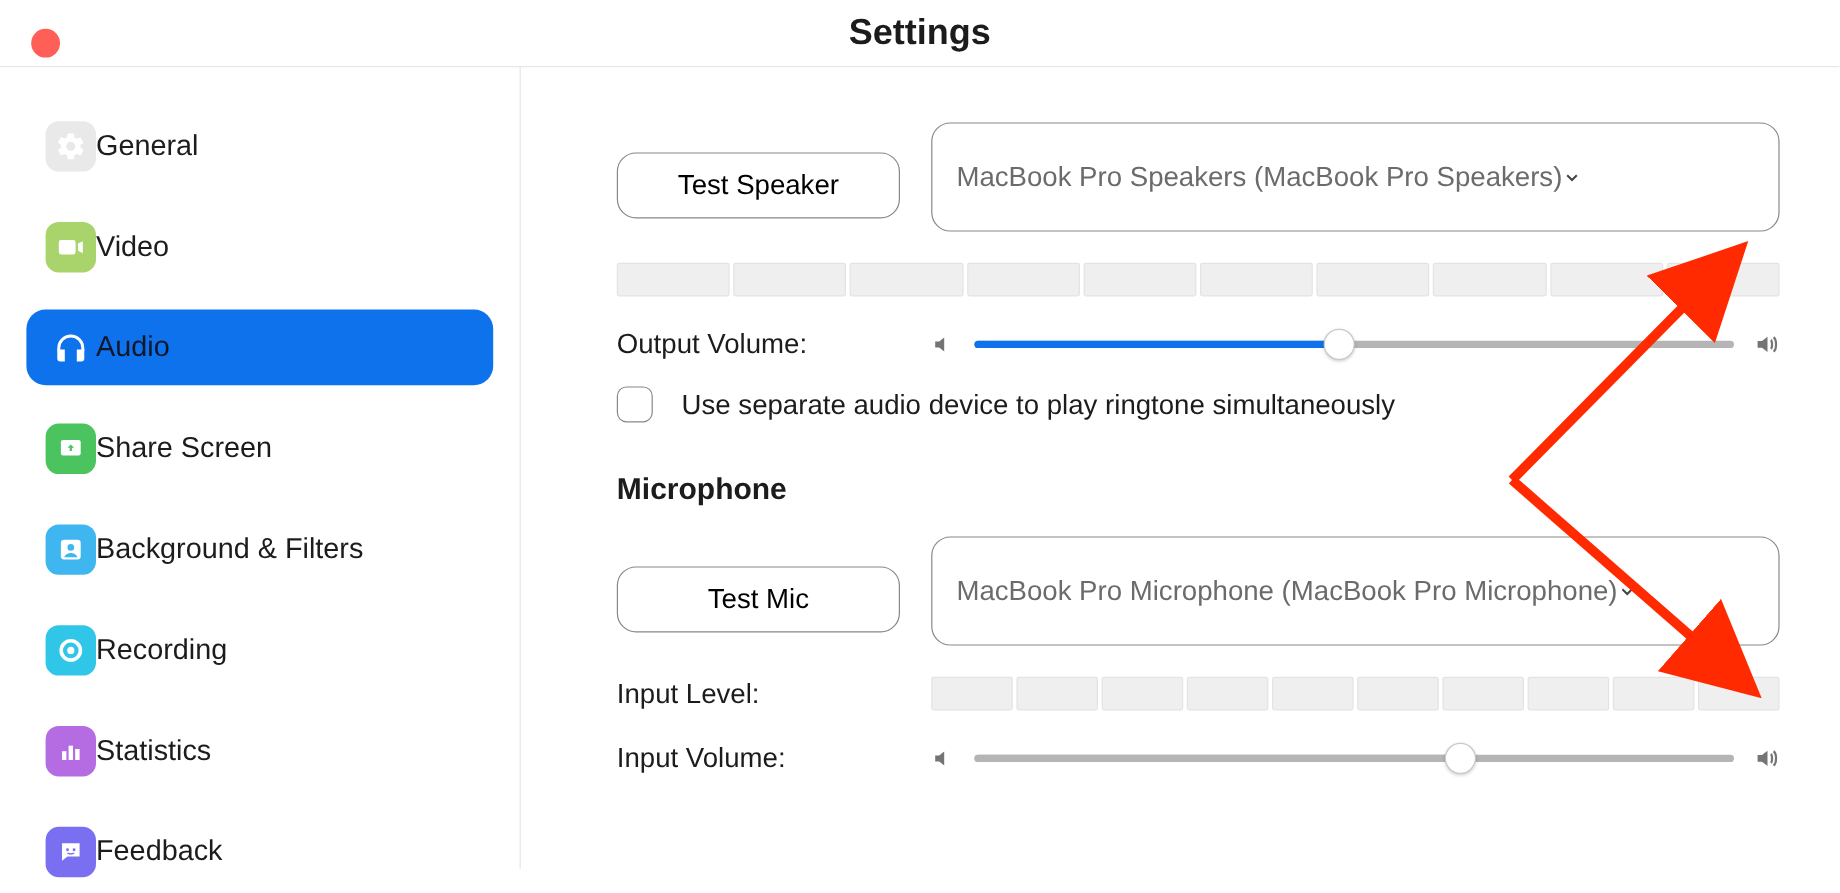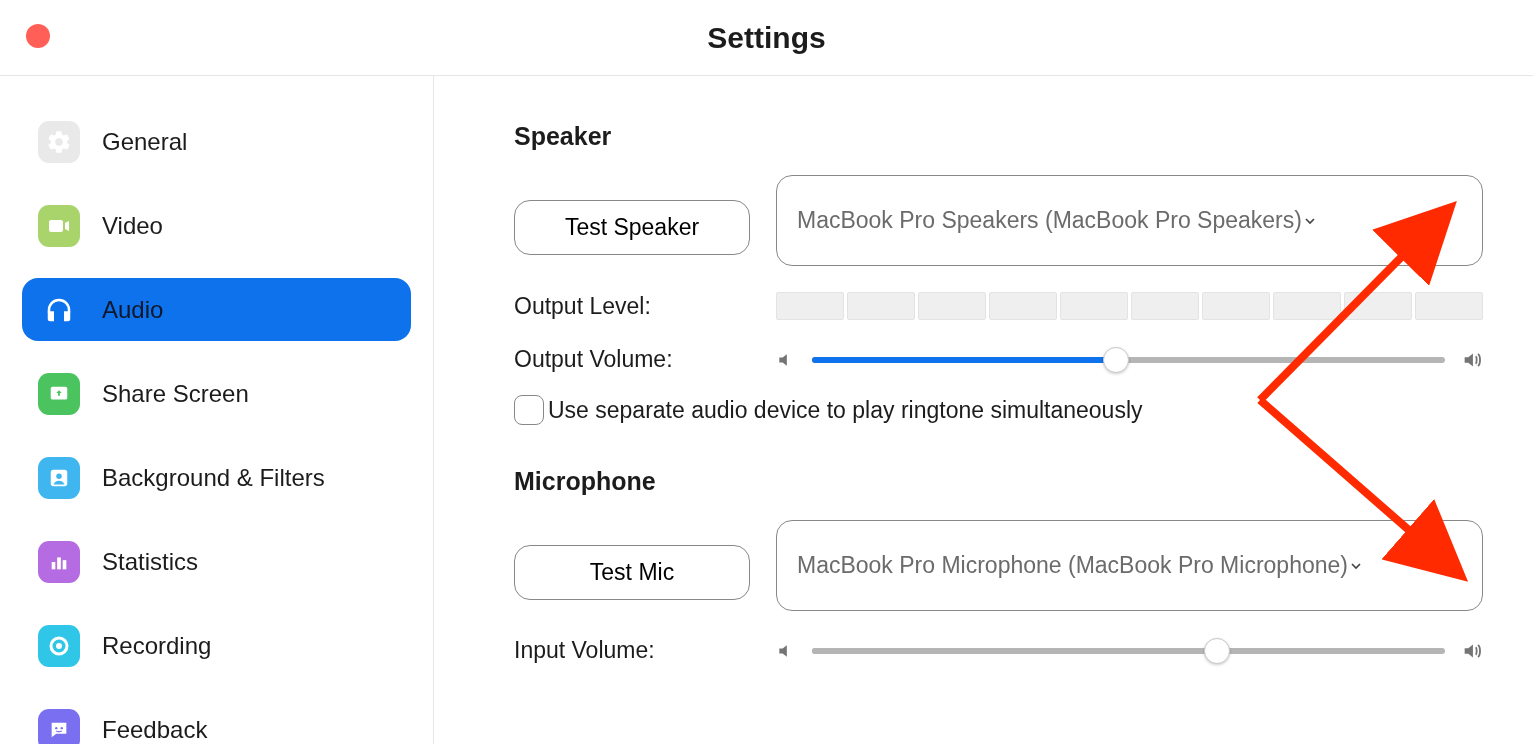--- a/index.html
+++ b/index.html
@@ -6,21 +6,21 @@
   body {
     font-family: -apple-system, BlinkMacSystemFont, "Segoe UI", Helvetica, Arial, sans-serif;
     color: #1c1c1c;
     background: #fff;
     width: 1533px;
     height: 744px;
     overflow: hidden;
     position: relative;
   }
   .titlebar {
-    height: 76px;
+    height: 56px;
     border-bottom: 1px solid #e6e6e6;
     position: relative;
     display: flex;
     align-items: center;
     justify-content: center;
   }
   .traffic-close {
     position: absolute;
     left: 26px;
     top: 24px;
@@ -41,21 +41,20 @@
     width: 434px;
     border-right: 1px solid #e6e6e6;
     padding: 34px 22px 0 22px;
   }
   .sidebar-item {
     display: flex;
     align-items: center;
     height: 63px;
     padding: 0 16px;
     border-radius: 16px;
-    gap: 22px;
     cursor: pointer;
     margin-bottom: 21px;
   }
   .sidebar-item.active {
     background: #0e72ed;
     color: #0f172a;
   }
   .sidebar-icon {
     width: 42px;
     height: 42px;
@@ -163,21 +162,21 @@
     width:26px; height:26px;
     border-radius:50%;
     background:#fff;
     border:1px solid #c9c9c9;
     box-shadow:0 1px 3px rgba(0,0,0,.2);
     transform:translateX(-50%);
   }
   .checkbox-row {
     display:flex;
     align-items:center;
-    gap:4px;
+    gap:24px;
     font-size:23px;
     margin-top: -4px;
     margin-bottom: 42px;
   }
   .checkbox {
     width:30px; height:30px;
     border:1.5px solid #888;
     border-radius:8px;
     cursor:pointer;
   }
@@ -242,72 +241,70 @@
         <svg width="22" height="22" viewBox="0 0 24 24" fill="#fff">
             <rect x="3" y="3" width="18" height="18" rx="3" fill="#fff"></rect>
             <circle cx="12" cy="10" r="3" fill="#3fb6ef"></circle>
             <path d="M6 19c1-3 4-4 6-4s5 1 6 4Z" fill="#3fb6ef"></path>
           </svg>
       </div>
       <span class="sidebar-label">Background &amp; Filters</span>
     </div>
 
     <div class="sidebar-item">
+      <div class="sidebar-icon" style="background:#30c6e8;">
+        <svg width="24" height="24" viewBox="0 0 24 24">
+            <circle cx="12" cy="12" r="8" fill="none" stroke="#fff" stroke-width="3"></circle>
+            <circle cx="12" cy="12" r="3" fill="#fff"></circle>
+          </svg>
+      </div>
+      <span class="sidebar-label">Recording</span>
+    </div>
+
+    <div class="sidebar-item">
       <div class="sidebar-icon" style="background:#b56ce2;">
         <svg width="22" height="22" viewBox="0 0 24 24" fill="#fff">
             <rect x="4" y="12" width="4" height="8"></rect>
             <rect x="10" y="7" width="4" height="13"></rect>
             <rect x="16" y="10" width="4" height="10"></rect>
           </svg>
       </div>
       <span class="sidebar-label">Statistics</span>
-    </div>
-
-    <div class="sidebar-item">
-      <div class="sidebar-icon" style="background:#30c6e8;">
-        <svg width="24" height="24" viewBox="0 0 24 24">
-            <circle cx="12" cy="12" r="8" fill="none" stroke="#fff" stroke-width="3"></circle>
-            <circle cx="12" cy="12" r="3" fill="#fff"></circle>
-          </svg>
-      </div>
-      <span class="sidebar-label">Recording</span>
     </div>
 
     <div class="sidebar-item">
       <div class="sidebar-icon" style="background:#7a6ff0;">
         <svg width="22" height="22" viewBox="0 0 24 24" fill="#fff">
             <path d="M4 4h16v12H9l-5 4Z" fill="#fff"></path>
             <circle cx="9" cy="10" r="1.3" fill="#7a6ff0"></circle>
             <circle cx="15" cy="10" r="1.3" fill="#7a6ff0"></circle>
             <path d="M9 13c1 1 5 1 6 0" stroke="#7a6ff0" stroke-width="1.3" fill="none"></path>
           </svg>
       </div>
       <span class="sidebar-label">Feedback</span>
     </div>
 
   </div>
 
   <div class="main">
 
-    <div class="section-title">Speaker</div>
 
     <div class="row">
       <button class="btn">Test Speaker</button>
       <div class="device-select">
         <span>MacBook Pro Speakers (MacBook Pro Speakers)</span>
         <span class="chevron">
           <svg width="16" height="16" viewBox="0 0 24 24" fill="none" stroke="#444" stroke-width="2.5">
               <path d="m6 9 6 6 6-6"></path>
             </svg>
         </span>
       </div>
     </div>
 
     <div class="row">
-      <div class="label-col">Output Level:</div>
       <div class="control-col">
         <div class="level-meter">
           <div class="level-seg"></div>
             <div class="level-seg"></div>
             <div class="level-seg"></div>
             <div class="level-seg"></div>
             <div class="level-seg"></div>
             <div class="level-seg"></div>
             <div class="level-seg"></div>
             <div class="level-seg"></div>
@@ -351,20 +348,37 @@
       <div class="device-select">
         <span>MacBook Pro Microphone (MacBook Pro Microphone)</span>
         <span class="chevron">
           <svg width="16" height="16" viewBox="0 0 24 24" fill="none" stroke="#444" stroke-width="2.5">
               <path d="m6 9 6 6 6-6"></path>
             </svg>
         </span>
       </div>
     </div>
 
+    <div class="row">
+      <div class="label-col">Input Level:</div>
+      <div class="control-col">
+        <div class="level-meter">
+          <div class="level-seg"></div>
+            <div class="level-seg"></div>
+            <div class="level-seg"></div>
+            <div class="level-seg"></div>
+            <div class="level-seg"></div>
+            <div class="level-seg"></div>
+            <div class="level-seg"></div>
+            <div class="level-seg"></div>
+            <div class="level-seg"></div>
+            <div class="level-seg"></div>
+        </div>
+      </div>
+    </div>
 
     <div class="row" style="margin-bottom:3px;">
       <div class="label-col">Input Volume:</div>
       <div class="control-col slider-wrap">
         <span class="spk-icon">
           <svg width="20" height="20" viewBox="0 0 24 24" fill="#747474">
               <path d="M4 9h4l5-4v14l-5-4H4Z"></path>
             </svg>
         </span>
         <div class="slider">

